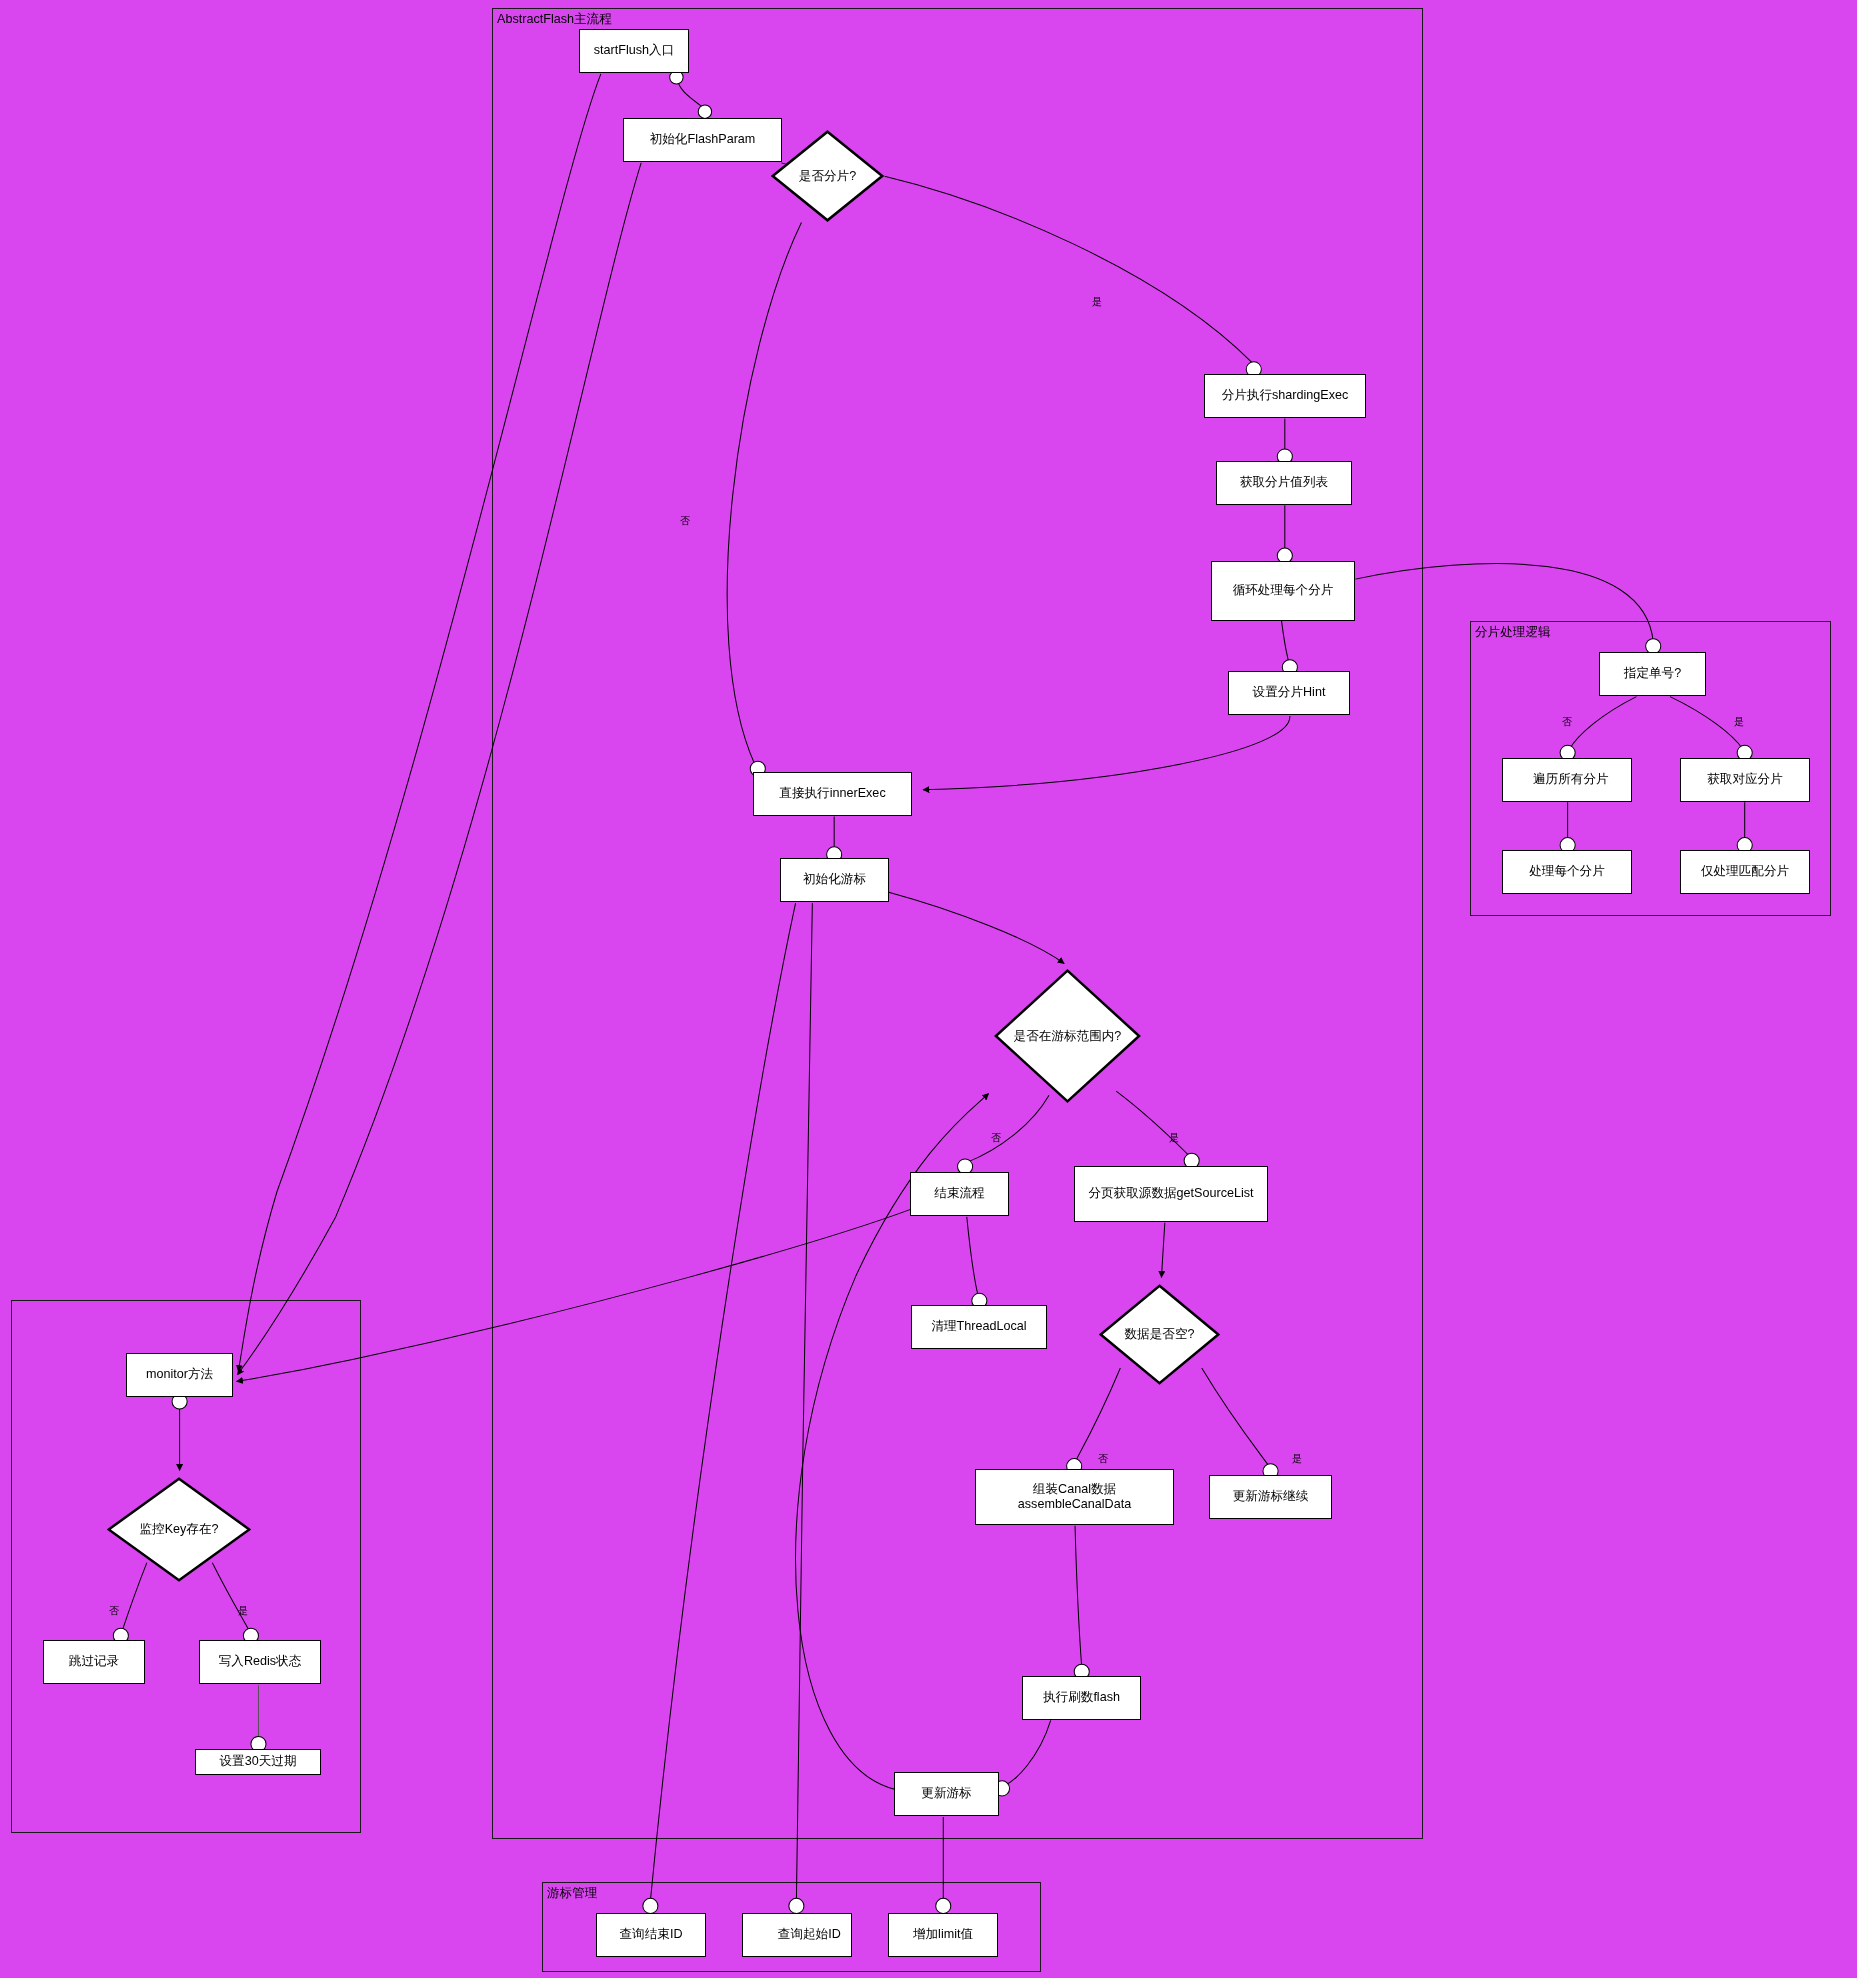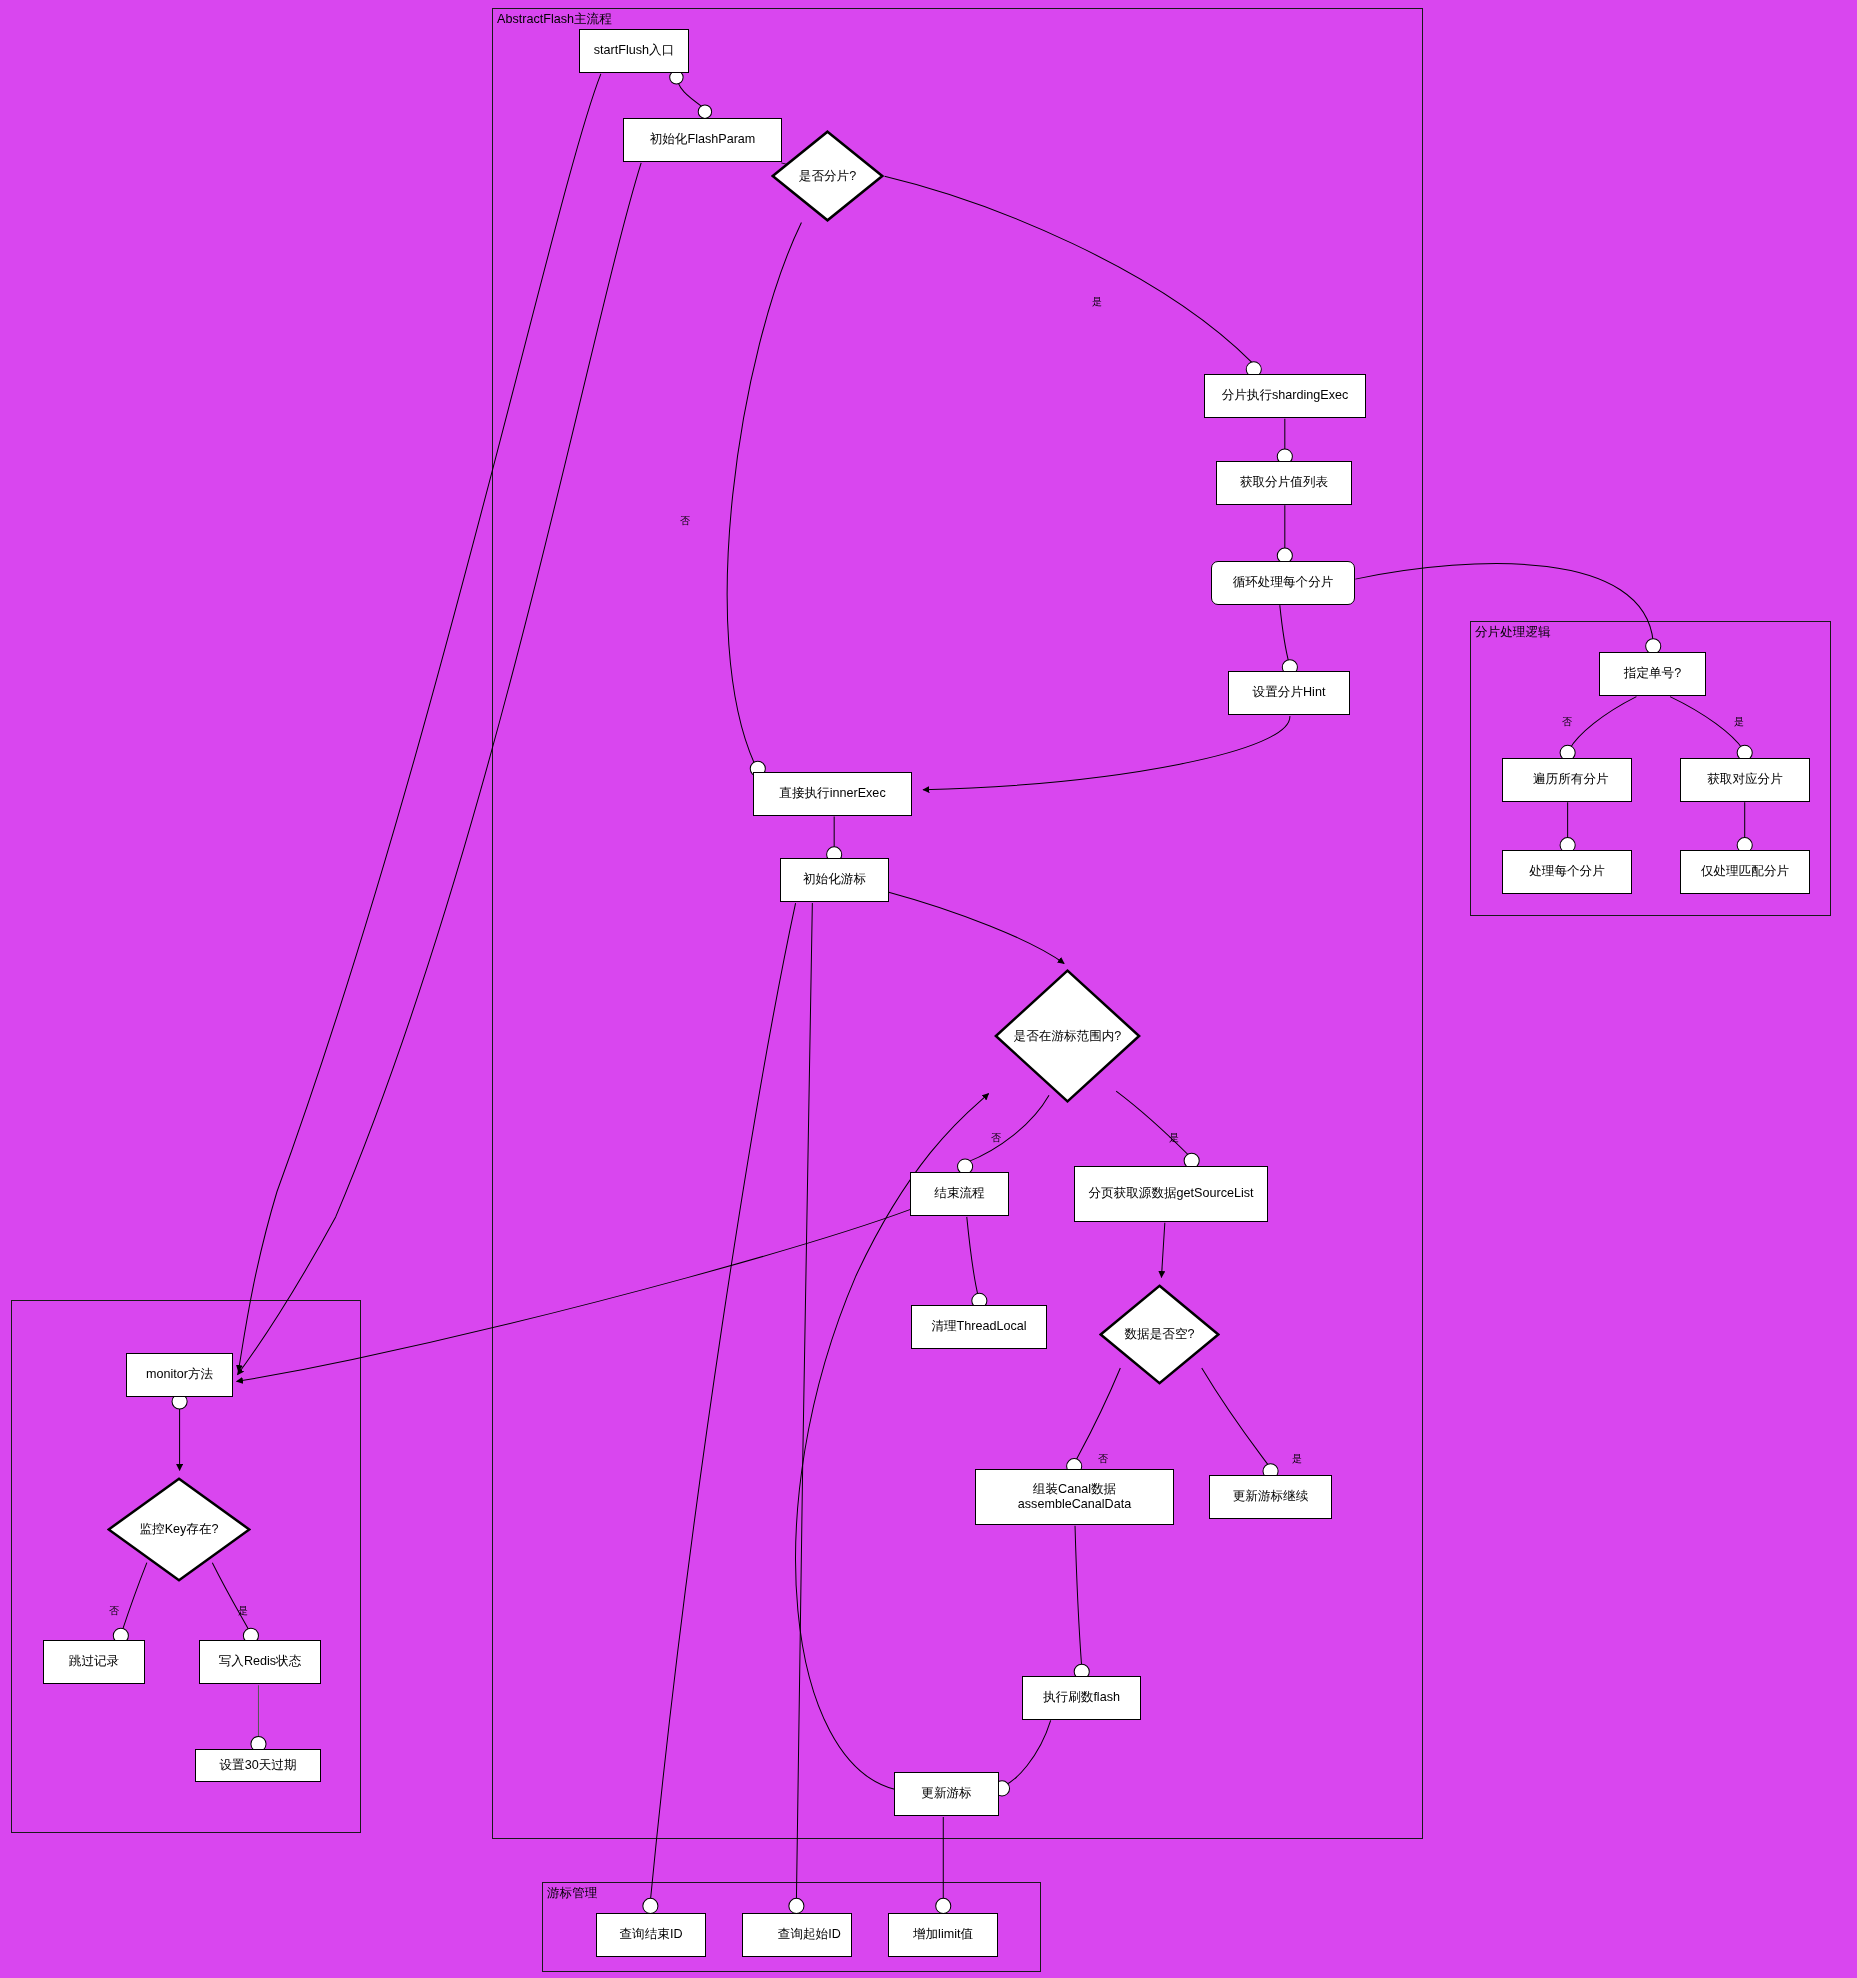--- a/index.html
+++ b/index.html
@@ -148,21 +148,21 @@
   </div>
 
   <div class="node" style="left:1204px;top:374px;width:162px;height:44px;">
     <span>分片执行shardingExec</span>
   </div>
 
   <div class="node" style="left:1216px;top:461px;width:136px;height:44px;">
     <span>获取分片值列表</span>
   </div>
 
-  <div class="node" style="left:1211px;top:561px;width:144px;height:44px;border-radius:7px;">
+  <div class="node" style="left:1211px;top:561px;width:144px;height:60px;">
     <span>循环处理每个分片</span>
   </div>
 
   <div class="node" style="left:1228px;top:671px;width:122px;height:44px;">
     <span>设置分片Hint</span>
   </div>
 
   <div class="node" style="left:753px;top:772px;width:159px;height:44px;">
     <span>直接执行innerExec</span>
   </div>
@@ -245,21 +245,21 @@
   </div>
 
   <div class="node" style="left:43px;top:1640px;width:102px;height:44px;">
     <span>跳过记录</span>
   </div>
 
   <div class="node" style="left:199px;top:1640px;width:122px;height:44px;">
     <span>写入Redis状态</span>
   </div>
 
-  <div class="node" style="left:195px;top:1749px;width:126px;height:33px;">
+  <div class="node" style="left:195px;top:1749px;width:126px;height:26px;">
     <span>设置30天过期</span>
   </div>
 
   <div class="node" style="left:596px;top:1913px;width:110px;height:44px;">
     <span>查询结束ID</span>
   </div>
 
   <div class="node" style="left:742px;top:1913px;width:110px;height:44px;padding-left:28px;">
     <span>查询起始ID</span>
   </div>

